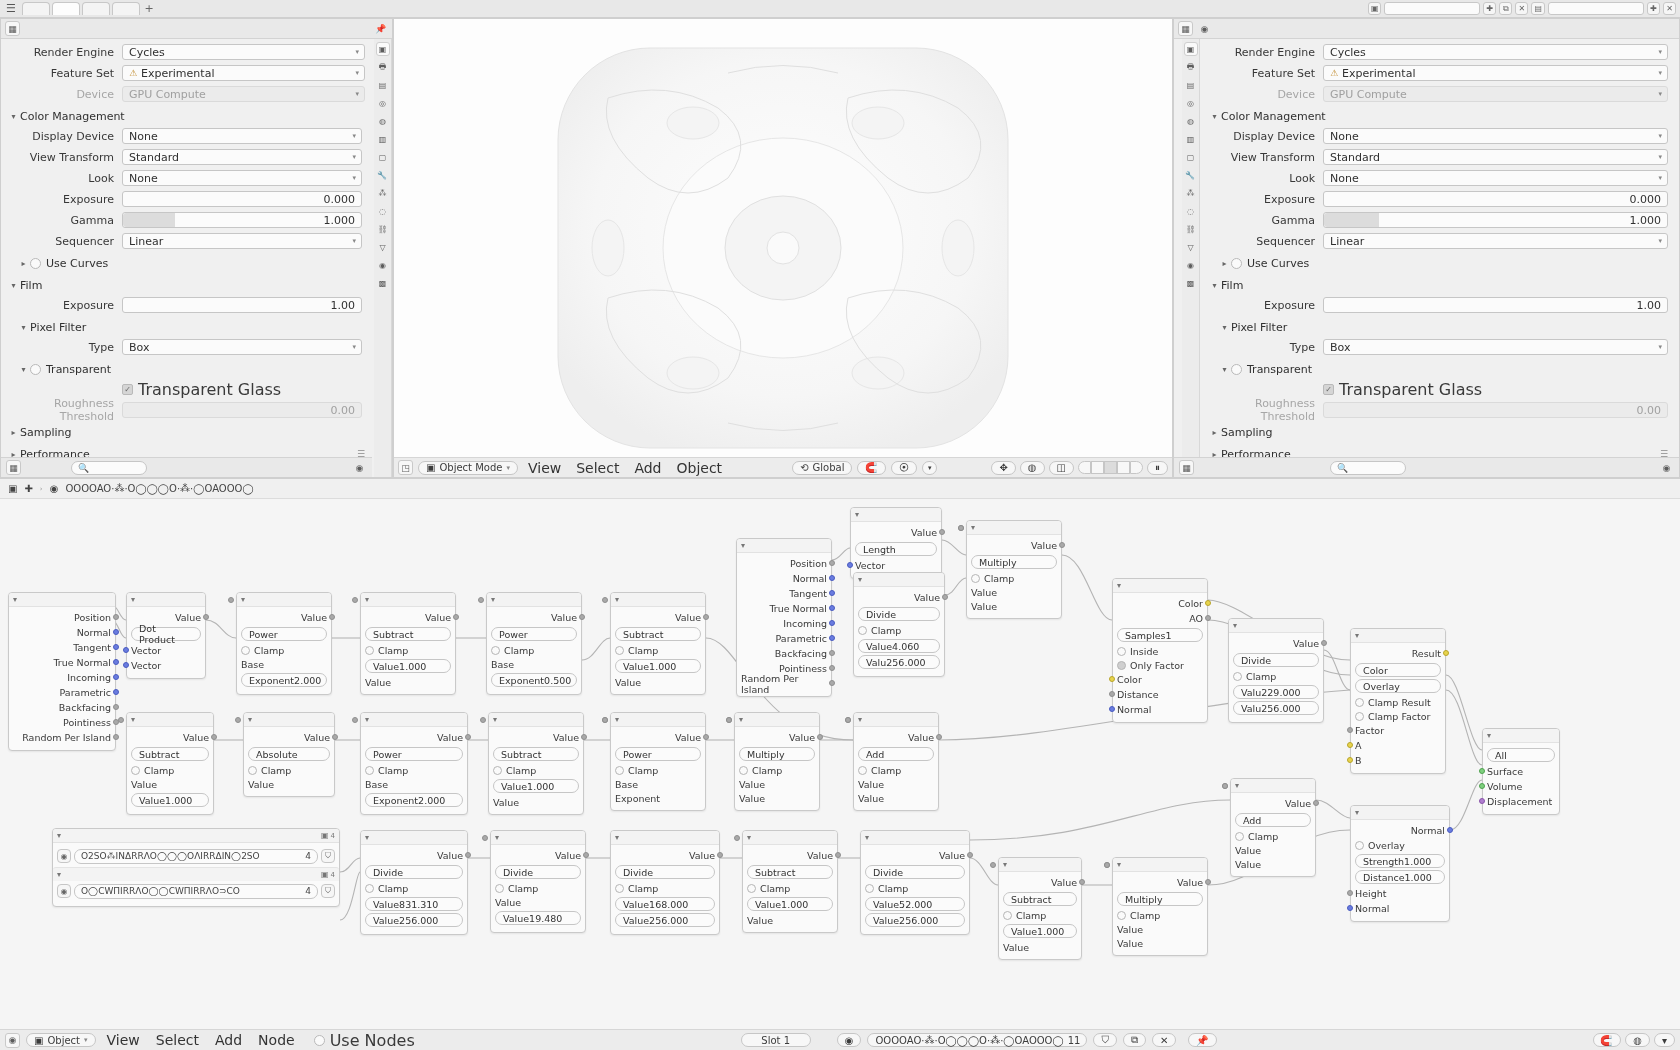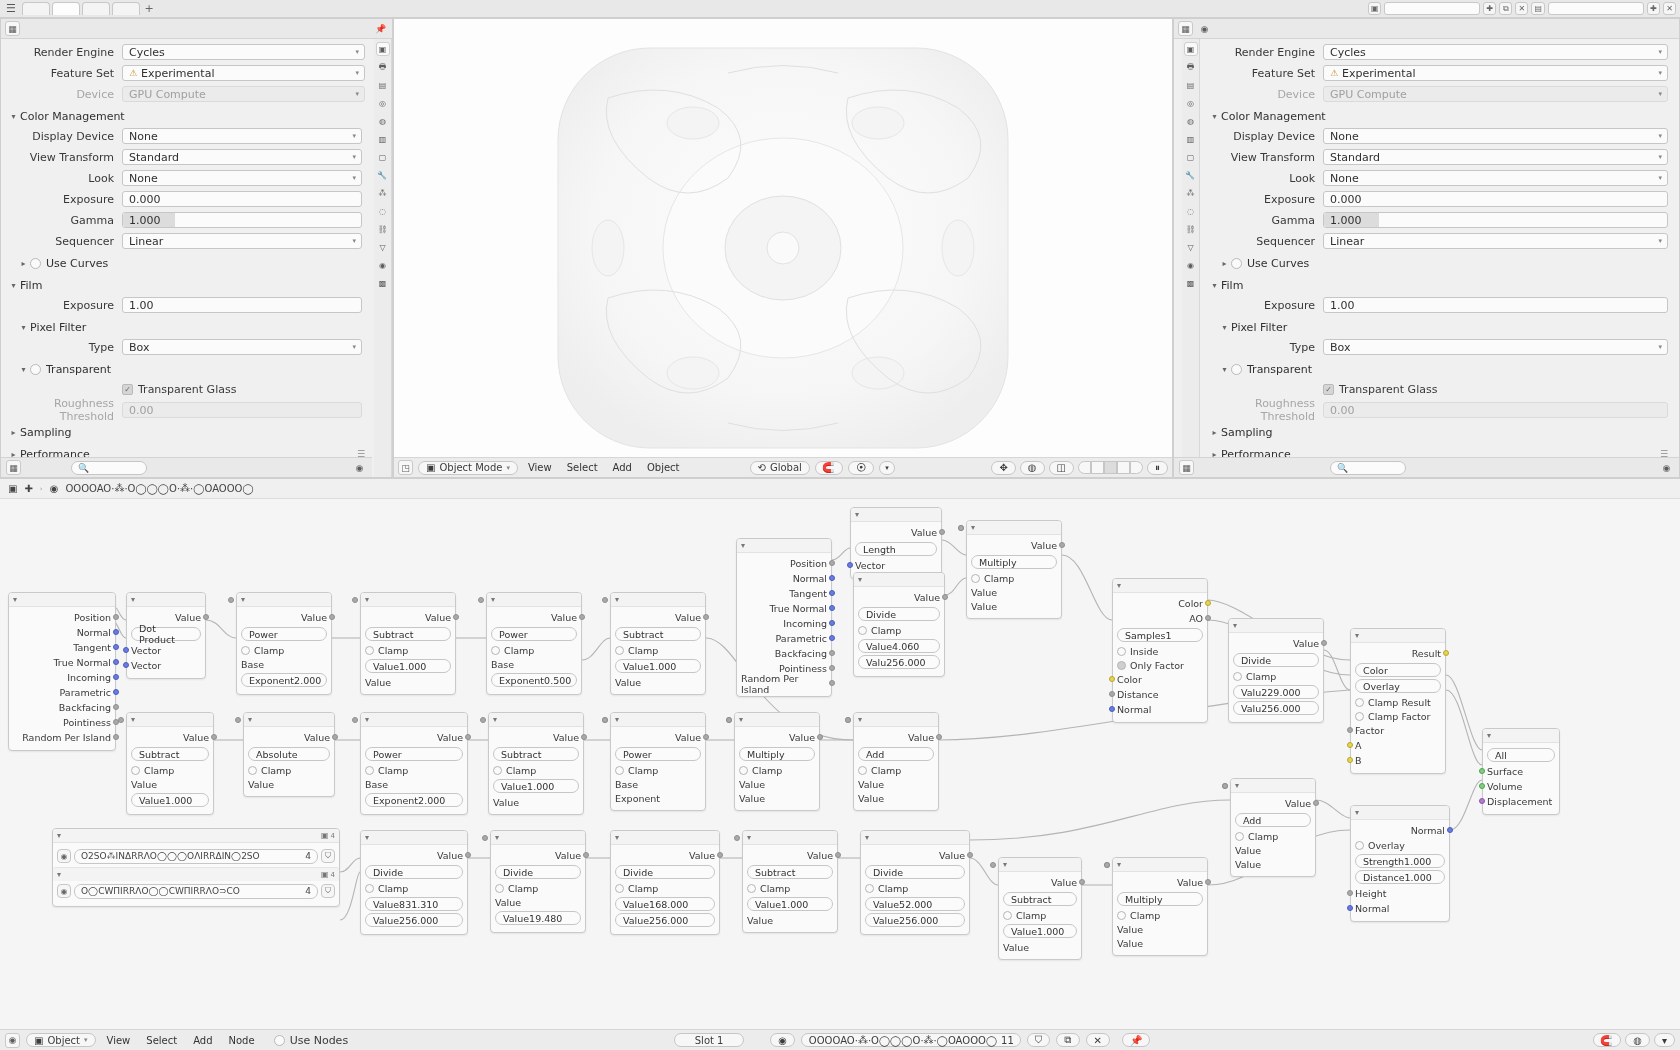--- a/index.html
+++ b/index.html
@@ -52,33 +52,33 @@
   
   .propbody { padding:4px 6px 0 6px; overflow:hidden; height:calc(100% - 20px - 20px); }
   .prow { display:flex; align-items:center; height:18px; margin-bottom:3px; }
   .plabel { width:115px; text-align:right; padding-right:8px; color:#383838; font-size:11px; }
   .pfield {
     flex:1; height:16px; background:#fbfbfb; border:1px solid #c6c6c6; border-radius:3px;
     display:flex; align-items:center; padding:0 6px; position:relative; color:#303030;
   }
   .pfield.disabled { background:#ebebeb; color:#a0a0a0; border-color:#dadada; }
   .pfield .caret { position:absolute; right:5px; font-size:7px; color:#888; }
-  .pfield.slider { justify-content:flex-start; }
+  .pfield.slider { justify-content:flex-end; }
   .pfield .fill { position:absolute; left:0; top:0; bottom:0; background:#dcdcdc; border-radius:3px 0 0 3px; }
   .pfield .val { position:relative; }
   .warn { color:#c08a2a; font-size:9px; margin-right:4px; }
   .sect { display:flex; align-items:center; height:18px; margin:4px 0 2px 0; color:#303030; }
   .sect .tri { width:13px; font-size:8px; color:#666; text-align:center; }
   .sect.sub { padding-left:10px; }
   .chk { display:flex; align-items:center; gap:5px; height:18px; }
   .chkbox { width:11px; height:11px; border:1px solid #b9b9b9; background:#fafafa; border-radius:50%; }
   .chkbox.sq { border-radius:2px; }
   .chkbox.on { background:#d5d5d5; }
   .chkbox.on:after { content:"✓"; font-size:8px; color:#666; display:block; text-align:center; line-height:9px; }
-  .chk .lbl { font-size:11px; }
+  .chk .lbl { font-size:16px; }
 
   .propfoot {
     position:absolute; bottom:0; left:0; right:0; height:20px; background:#e9e9e9;
     border-top:1px solid #d3d3d3; display:flex; align-items:center; padding:0 5px; gap:6px;
   }
   .searchbox {
     height:14px; flex:0 0 82px; background:#fbfbfb; border:1px solid #c6c6c6; border-radius:7px;
     display:flex; align-items:center; padding:0 6px; color:#999; font-size:9px; gap:3px;
   }
 
@@ -98,21 +98,21 @@
   .viewport { background:#fdfdfd; }
   .vp-render { position:absolute; inset:0; display:flex; align-items:center; justify-content:center; }
   .vp-headerbar {
     position:absolute; bottom:0; left:0; right:0; height:20px; background:#ececec;
     border-top:1px solid #d6d6d6; display:flex; align-items:center; padding:0 4px; gap:5px; font-size:10px;
   }
   .pill {
     height:14px; border:1px solid #c6c6c6; background:#f7f7f7; border-radius:7px;
     display:flex; align-items:center; padding:0 7px; gap:4px; color:#3c3c3c; font-size:10px;
   }
-  .menu-item { padding:0 5px; color:#333; font-size:10px; }
+  .menu-item { padding:0 5px; color:#333; font-size:14px; }
   .shade-group { display:flex; align-items:center; }
   .shade-group .sp { width:13px; height:13px; border:1px solid #c6c6c6; background:#f7f7f7; }
   .shade-group .sp:first-child { border-radius:7px 0 0 7px; }
   .shade-group .sp:last-child { border-radius:0 7px 7px 0; }
   .shade-group .sp.on { background:#dcdcdc; }
 
   
   .nodearea { position:absolute; left:0; top:478px; width:1680px; height:572px; background:#f5f5f5; border-top:1px solid #cfcfcf; }
   .node-breadcrumb {
     height:20px; display:flex; align-items:center; gap:7px; padding:0 8px;

